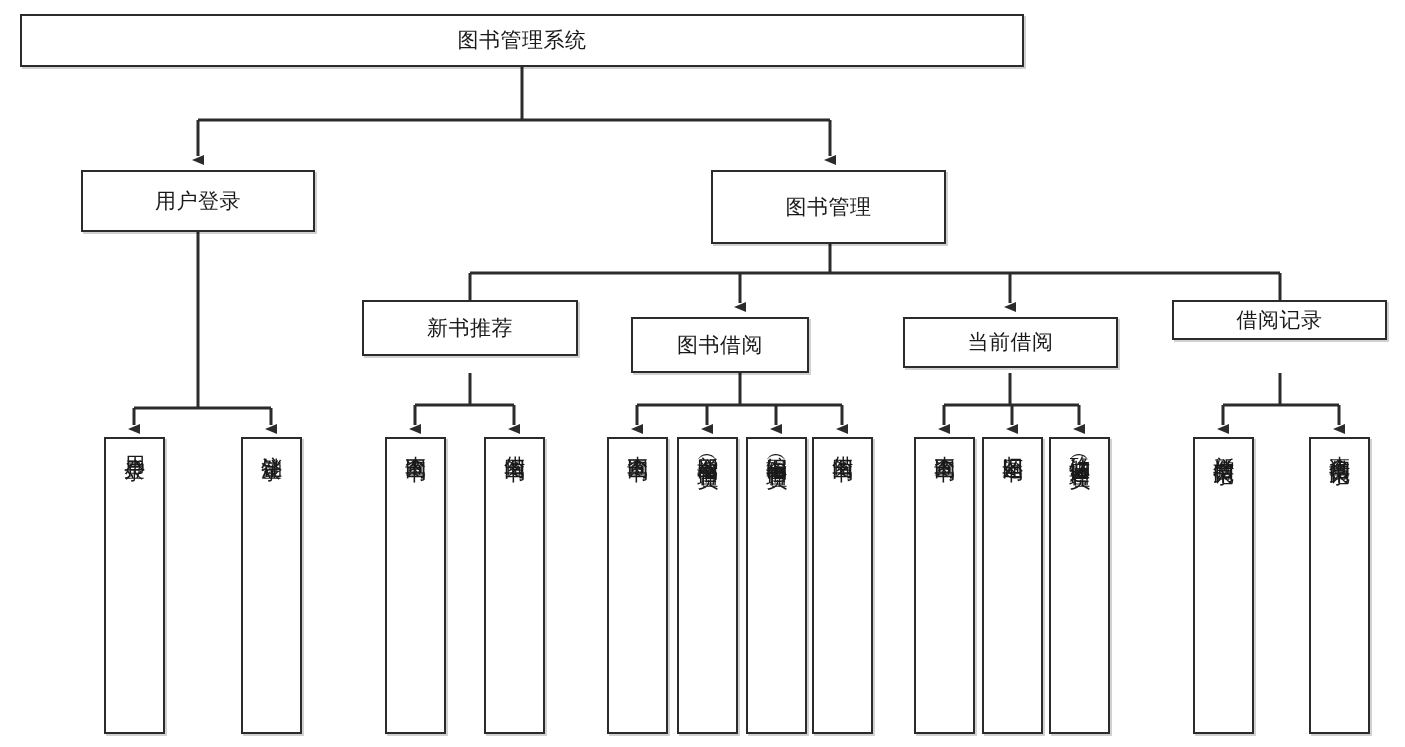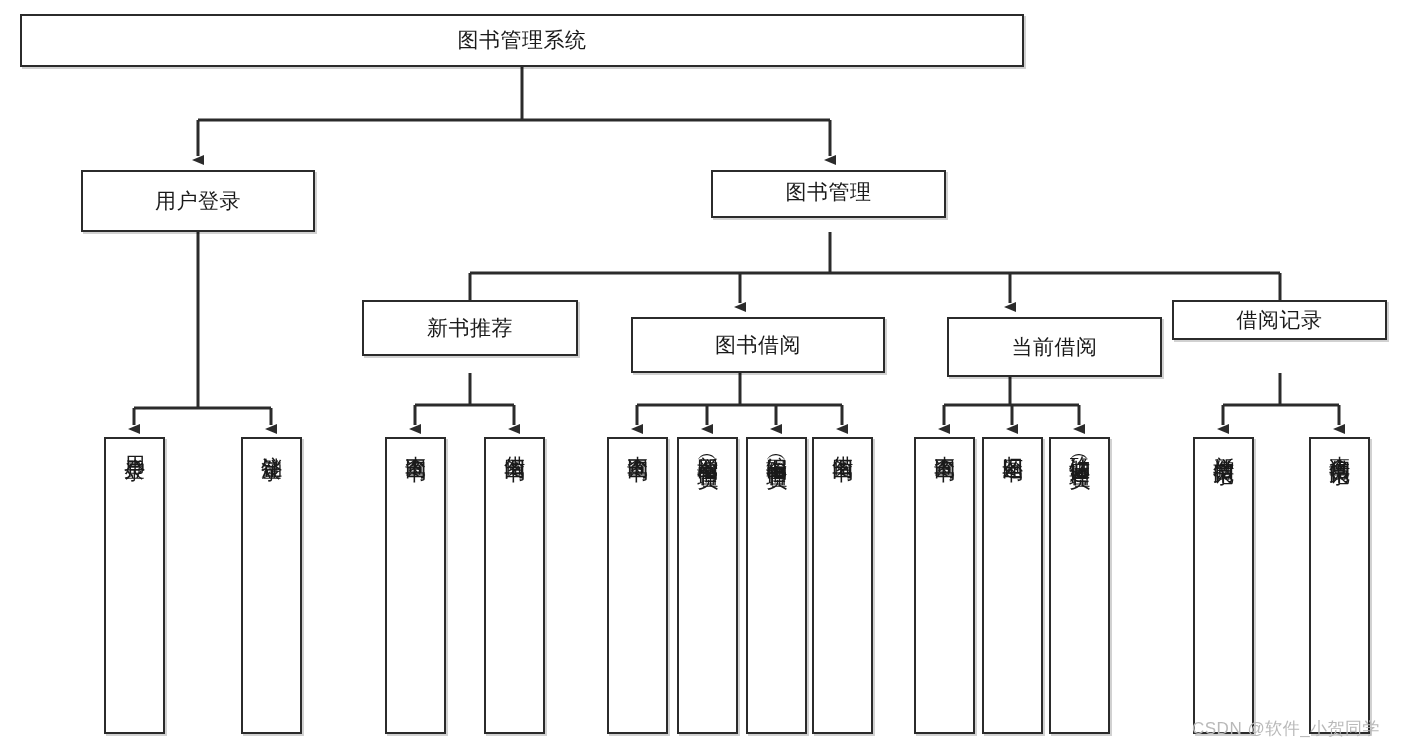--- a/index.html
+++ b/index.html
@@ -125,33 +125,33 @@
   </svg>
 
   <div class="node-box" style="left:20px; top:14px; width:1004px; height:53px;">
     <span class="node-label">图书管理系统</span>
   </div>
 
   <div class="node-box" style="left:81px; top:170px; width:234px; height:62px;">
     <span class="node-label">用户登录</span>
   </div>
 
-  <div class="node-box" style="left:711px; top:170px; width:235px; height:48px;font-family:Liberation Mono, monospace;">
+  <div class="node-box" style="left:711px; top:170px; width:235px; height:74px;">
     <span class="node-label">图书管理</span>
   </div>
 
   <div class="node-box" style="left:362px; top:300px; width:216px; height:56px;">
     <span class="node-label">新书推荐</span>
   </div>
 
-  <div class="node-box" style="left:631px; top:317px; width:254px; height:56px;">
+  <div class="node-box" style="left:631px; top:317px; width:178px; height:56px;">
     <span class="node-label">图书借阅</span>
   </div>
 
-  <div class="node-box" style="left:947px; top:317px; width:215px; height:60px;">
+  <div class="node-box" style="left:903px; top:317px; width:215px; height:51px;">
     <span class="node-label">当前借阅</span>
   </div>
 
   <div class="node-box" style="left:1172px; top:300px; width:215px; height:40px;">
     <span class="node-label">借阅记录</span>
   </div>
 
   <div class="node-box vertical" style="left:104px; top:437px; width:61px; height:297px;">
     <span class="node-label">用户登录</span>
   </div>
@@ -197,15 +197,14 @@
   </div>
 
   <div class="node-box vertical" style="left:1193px; top:437px; width:61px; height:297px;">
     <span class="node-label">新增借阅记录</span>
   </div>
 
   <div class="node-box vertical" style="left:1309px; top:437px; width:61px; height:297px;">
     <span class="node-label">查询借阅记录</span>
   </div>
 
-  <div class="watermark" style="left:1192px; top:717px;">CSDN @软件_小贺同学</div>
 
 </div>
 
 </body></html>

